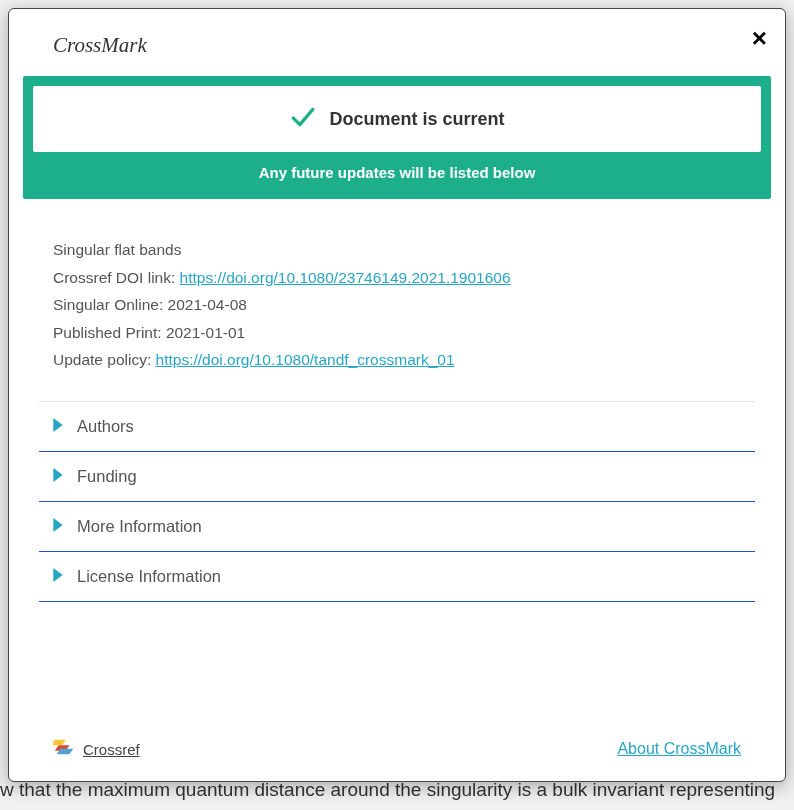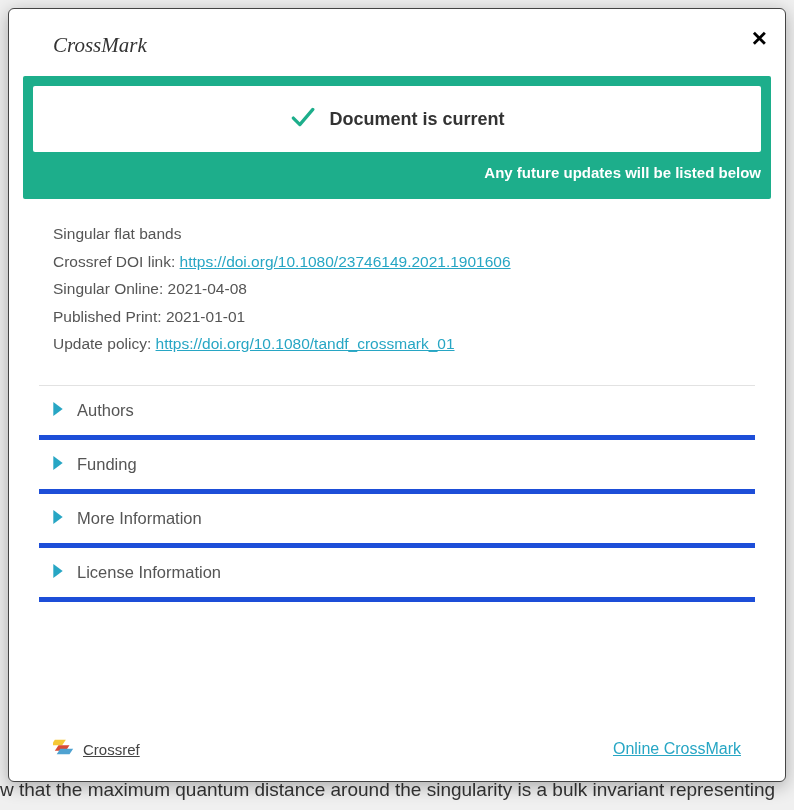--- a/index.html
+++ b/index.html
@@ -85,35 +85,34 @@
       font-size: 18px;
       font-weight: 600;
       color: #333;
       text-align: center;
     }
     .status-sub {
       color: #fff;
       font-size: 15px;
       font-weight: 600;
       margin-top: 12px;
-      text-align: right;
     }
     .meta-block {
-      margin: 22px 44px 0 44px;
+      margin: 38px 44px 0 44px;
       font-size: 15.5px;
       color: #555;
       line-height: 1.65;
     }
     .meta-row { margin-bottom: 2px; }
     .meta-link { color: #27a6c4; text-decoration: underline; cursor: pointer; }
     .accordion-wrap {
       margin: 26px 30px 0 30px;
     }
     .accordion-item {
-      border-bottom: 5px solid #1d4ed8;
+      border-bottom: 1px solid #1d4ed8;
       padding: 15px 14px;
       display: flex;
       align-items: center;
       gap: 14px;
       cursor: pointer;
       font-size: 16.5px;
       color: #555;
     }
     .accordion-item:first-child {
       border-top: 1px solid #e2e2e2;
@@ -218,15 +217,15 @@
     <div class="crossref-logo">
       <span class="crossref-mark">
         <svg viewBox="0 0 24 24">
           <polygon points="2,4 14,4 10,10 -2,10" fill="#f5c836"></polygon>
           <polygon points="6,10 18,10 14,16 2,16" fill="#d94a35"></polygon>
           <polygon points="8,14 22,14 18,20 4,20" fill="#4fa2d1"></polygon>
         </svg>
       </span>
       <span class="crossref-label">Crossref</span>
     </div>
-    <a class="about-link">Online CrossMark</a>
+    <a class="about-link">About CrossMark</a>
   </div>
 </div>
 
 </body></html>

